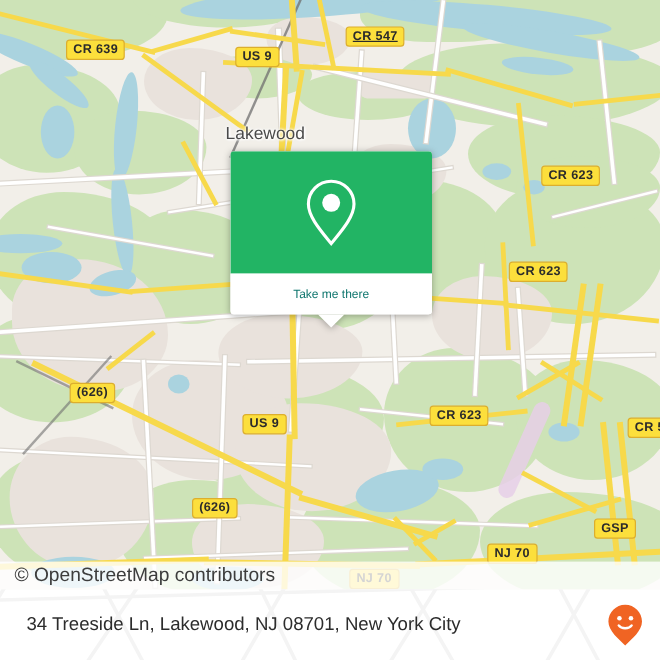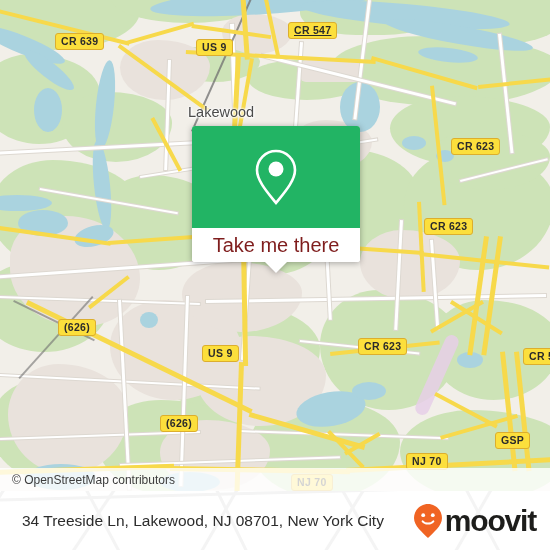--- a/index.html
+++ b/index.html
@@ -71,40 +71,40 @@
     background: #22b464;
     height: 102px;
     display: flex; align-items: center; justify-content: center;
   }
   #callout-foot {
     background: #ffffff;
     height: 34px;
     display: flex; align-items: center; justify-content: center;
   }
   #callout-foot span {
-    color: #7f1d1d;
-    font-size: 20px;
+    color: #0f766e;
+    font-size: 10px;
     font-family: "Liberation Sans", sans-serif;
   }
   #callout-tail {
     width: 0; height: 0; margin: 0 auto;
     border-left: 11px solid transparent;
     border-right: 11px solid transparent;
     border-top: 11px solid #ffffff;
   }
 
   
   #attrib {
     position: absolute; left: 0; top: 468px; width: 550px; height: 23px;
     background: rgba(255,255,255,0.80);
     display: flex; align-items: center;
     z-index: 50;
   }
   #attrib span {
-    font-size: 12px; color: #3d3d3d; padding-left: 12px;
+    font-size: 16px; color: #3d3d3d; padding-left: 12px;
     font-family: "Liberation Sans", sans-serif;
   }
 
   
   #footer {
     position: absolute; left: 0; top: 491px; width: 550px; height: 59px;
     background: #ffffff;
     overflow: hidden;
     z-index: 60;
   }
@@ -339,18 +339,17 @@
 
     <div id="footer-inner">
       <div id="footer-addr">34 Treeside Ln, Lakewood, NJ 08701, New York City</div>
       <div id="brand">
         <svg width="30" height="36" viewBox="0 0 30 36">
           <path d="M15 1 C7.3 1 1 7.3 1 15 C1 23 9.6 29.5 15 35 C20.4 29.5 29 23 29 15 C29 7.3 22.7 1 15 1 Z" fill="#f06423"></path>
           <circle cx="10.2" cy="12.2" r="1.9" fill="#ffffff"></circle>
           <circle cx="19.8" cy="12.2" r="1.9" fill="#ffffff"></circle>
           <path d="M9.6 18.2 C11.8 21.4 18.2 21.4 20.4 18.2" fill="none" stroke="#ffffff" stroke-width="2" stroke-linecap="round"></path>
         </svg>
-        <span id="brand-word">moovit</span>
       </div>
     </div>
   </div>
 
 </div>
 
 </body></html>

